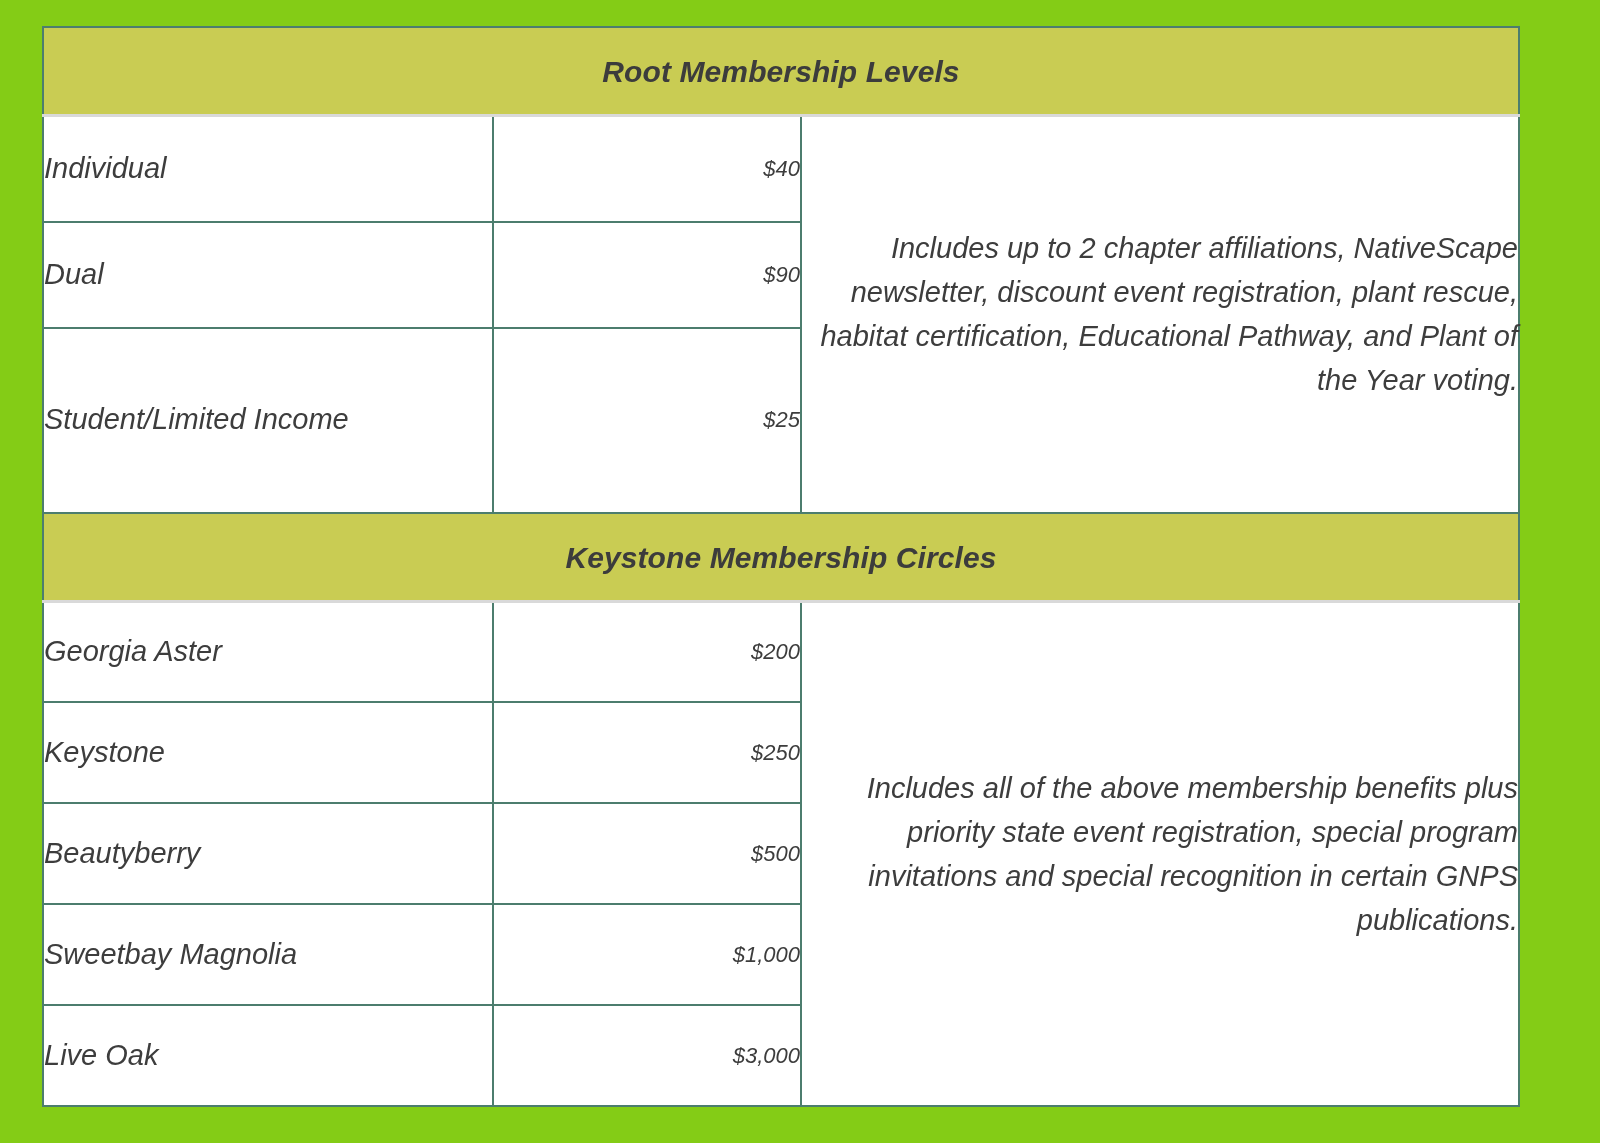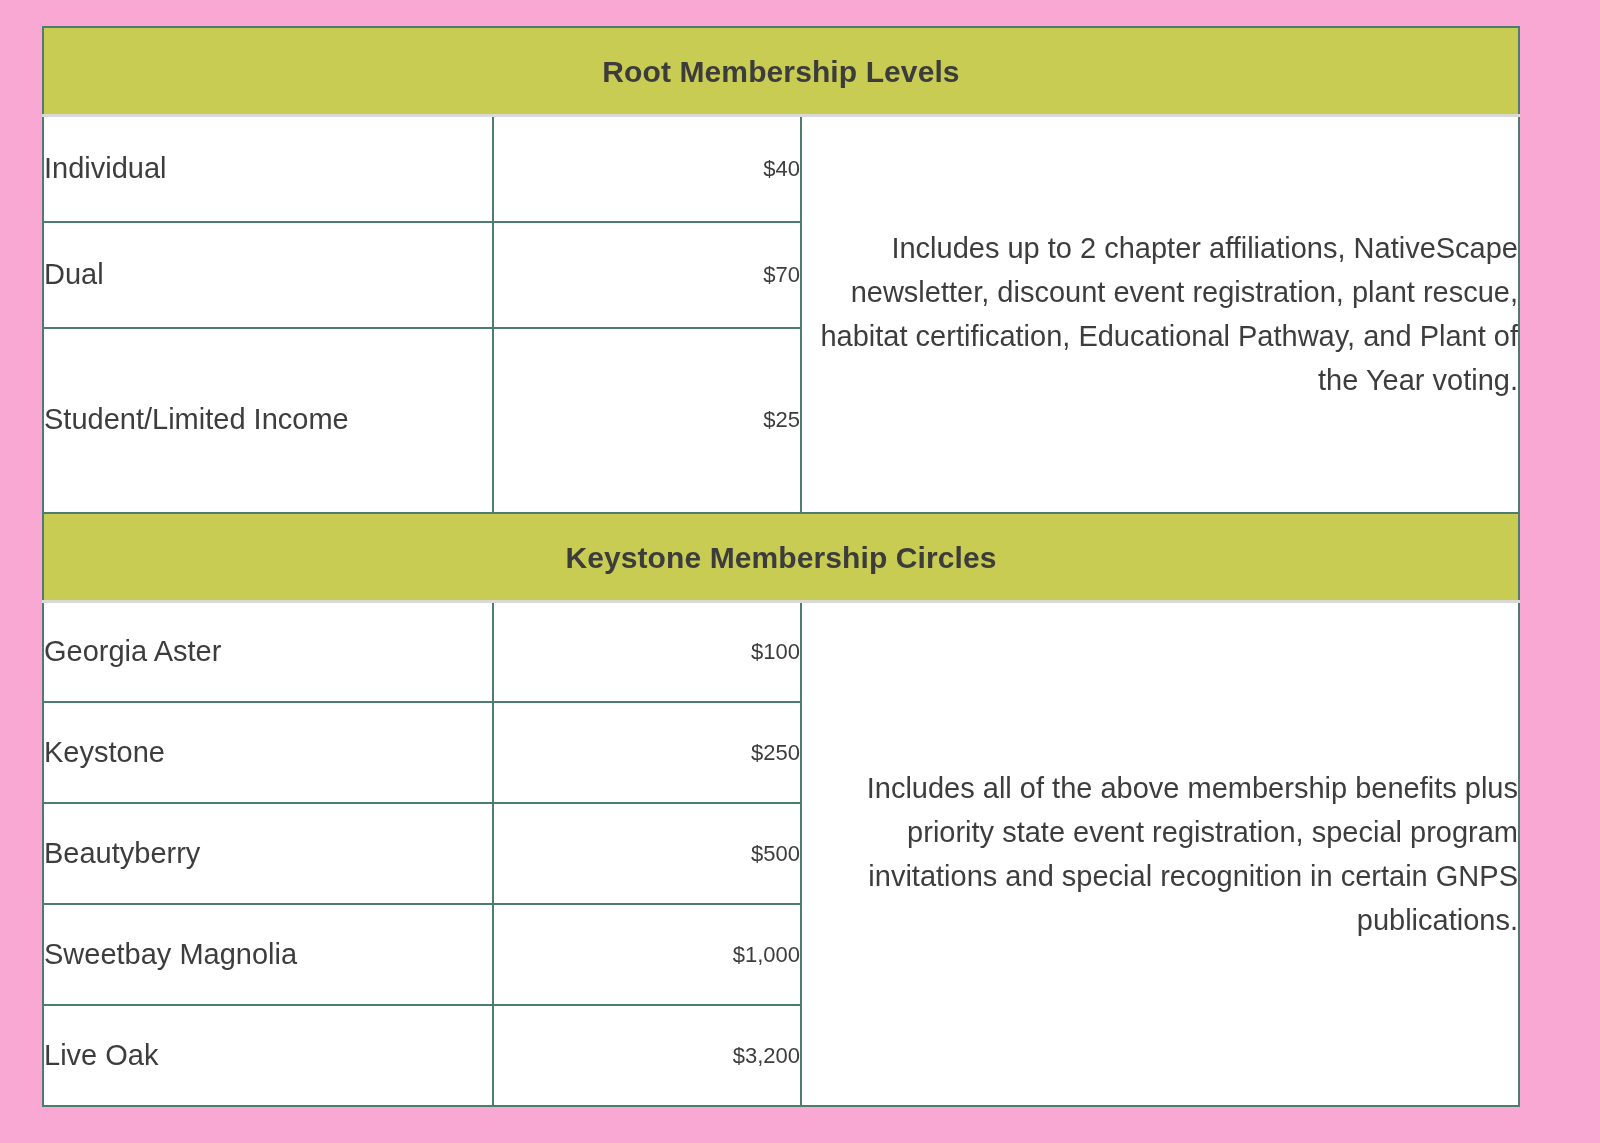--- a/index.html
+++ b/index.html
@@ -12,22 +12,23 @@
     width: 1600px;
     height: 1143px;
     font-family: "Liberation Sans", sans-serif;
     -webkit-font-smoothing: antialiased;
   }
 
   .page {
     position: relative;
     width: 1600px;
     height: 1143px;
-    background: #f9a8d4;
+    background: #84cc16;
     box-sizing: border-box;
+    font-style: italic;
   }
 
   .membership-table {
     position: absolute;
     left: 42px;
     top: 26px;
     width: 1476px;
     border-collapse: collapse;
     table-layout: fixed;
     border: 2px solid #4c7d6e;
@@ -118,56 +119,56 @@
       </tr>
 
       <tr class="row-individual">
         <td class="tier-name">Individual</td>
         <td class="tier-price">$40</td>
         <td class="tier-desc" rowspan="3">Includes up to 2 chapter affiliations, NativeScape newsletter, discount event registration, plant rescue, habitat certification, Educational Pathway, and Plant of the Year voting.</td>
       </tr>
 
       <tr class="row-dual">
         <td class="tier-name">Dual</td>
-        <td class="tier-price">$70</td>
+        <td class="tier-price">$90</td>
       </tr>
 
       <tr class="row-student">
         <td class="tier-name">Student/Limited Income</td>
         <td class="tier-price">$25</td>
       </tr>
 
       <tr class="section-header">
         <td colspan="3">
           <span class="section-title">Keystone Membership Circles</span>
         </td>
       </tr>
 
       <tr class="row-keystone">
         <td class="tier-name">Georgia Aster</td>
-        <td class="tier-price">$100</td>
+        <td class="tier-price">$200</td>
         <td class="tier-desc" rowspan="5">Includes all of the above membership benefits plus priority state event registration, special program invitations and special recognition in certain GNPS publications.</td>
       </tr>
 
       <tr class="row-keystone">
         <td class="tier-name">Keystone</td>
         <td class="tier-price">$250</td>
       </tr>
 
       <tr class="row-keystone">
         <td class="tier-name">Beautyberry</td>
         <td class="tier-price">$500</td>
       </tr>
 
       <tr class="row-keystone">
         <td class="tier-name">Sweetbay Magnolia</td>
         <td class="tier-price">$1,000</td>
       </tr>
 
       <tr class="row-keystone">
         <td class="tier-name">Live Oak</td>
-        <td class="tier-price">$3,200</td>
+        <td class="tier-price">$3,000</td>
       </tr>
 
     </tbody>
   </table>
 
 </div>
 
 </body></html>

